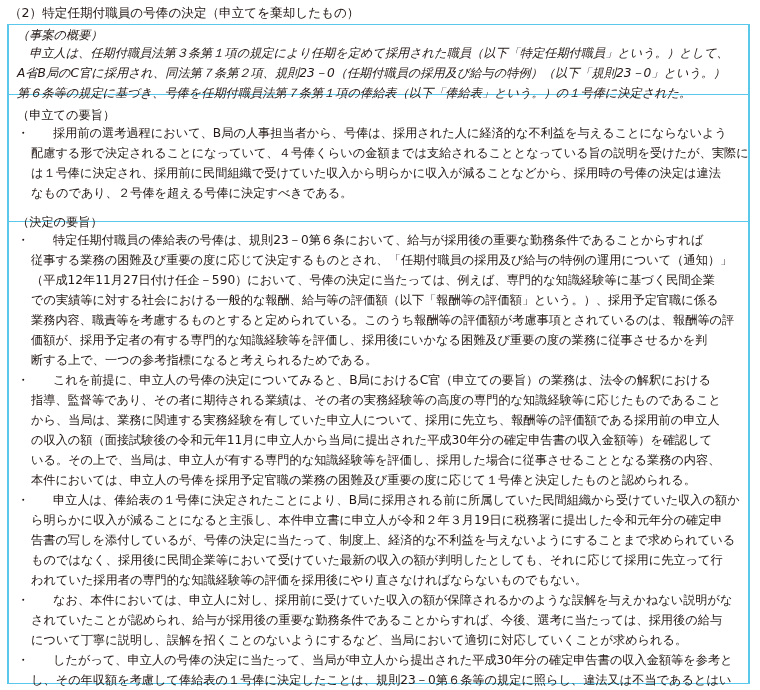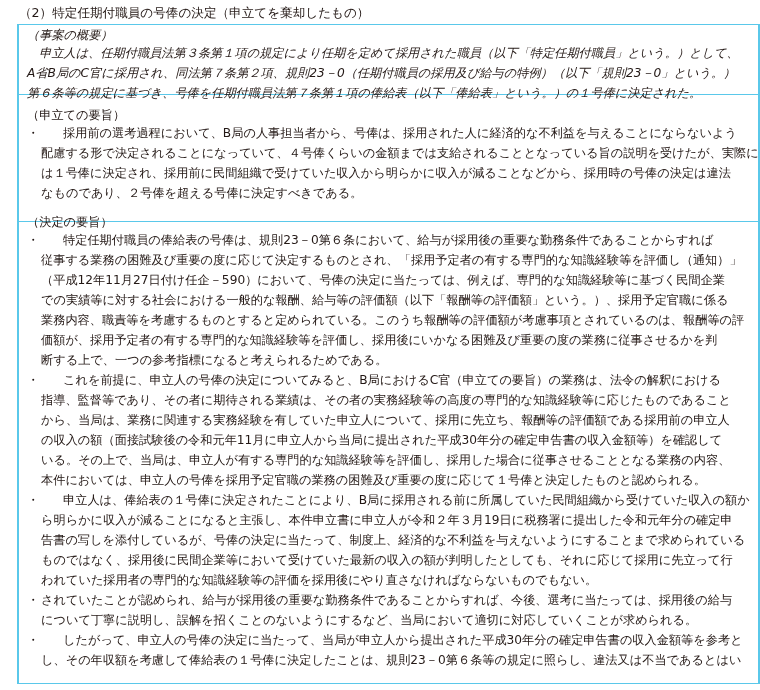--- a/index.html
+++ b/index.html
@@ -14,21 +14,20 @@
       font-family: "DejaVu Sans", "Liberation Sans", sans-serif;
       color: #231815;
       font-size: 12.2px;
       line-height: 20px;
       letter-spacing: 0px;
     }
     .page {
       position: relative;
       width: 604px;
       height: 690px;
-      margin-left: 10px;
     }
     .heading {
       position: absolute;
       left: 9px;
       top: 4px;
       font-size: 12.6px;
       line-height: 18px;
       white-space: nowrap;
     }
     .box {
@@ -97,21 +96,21 @@
         <span class="line">なものであり、２号俸を超える号俸に決定すべきである。</span>
       </div>
     </div>
 
     <div class="section last" style="top:187px; bottom:0;">
       <span class="sec-title">（決定の要旨）</span>
 
       <div class="bullet">
         <span class="dot">・</span>
         <span class="line" style="padding-left:22px">特定任期付職員の俸給表の号俸は、規則23－0第６条において、給与が採用後の重要な勤務条件であることからすれば</span>
-        <span class="line">従事する業務の困難及び重要の度に応じて決定するものとされ、「採用予定者の有する専門的な知識経験等を評価し（通知）」</span>
+        <span class="line">従事する業務の困難及び重要の度に応じて決定するものとされ、「任期付職員の採用及び給与の特例の運用について（通知）」</span>
         <span class="line">（平成12年11月27日付け任企－590）において、号俸の決定に当たっては、例えば、専門的な知識経験等に基づく民間企業</span>
         <span class="line">での実績等に対する社会における一般的な報酬、給与等の評価額（以下「報酬等の評価額」という。）、採用予定官職に係る</span>
         <span class="line">業務内容、職責等を考慮するものとすると定められている。このうち報酬等の評価額が考慮事項とされているのは、報酬等の評</span>
         <span class="line">価額が、採用予定者の有する専門的な知識経験等を評価し、採用後にいかなる困難及び重要の度の業務に従事させるかを判</span>
         <span class="line">断する上で、一つの参考指標になると考えられるためである。</span>
       </div>
 
       <div class="bullet">
         <span class="dot">・</span>
         <span class="line" style="padding-left:22px">これを前提に、申立人の号俸の決定についてみると、B局におけるC官（申立ての要旨）の業務は、法令の解釈における</span>
@@ -126,20 +125,21 @@
         <span class="dot">・</span>
         <span class="line" style="padding-left:22px">申立人は、俸給表の１号俸に決定されたことにより、B局に採用される前に所属していた民間組織から受けていた収入の額か</span>
         <span class="line">ら明らかに収入が減ることになると主張し、本件申立書に申立人が令和２年３月19日に税務署に提出した令和元年分の確定申</span>
         <span class="line">告書の写しを添付しているが、号俸の決定に当たって、制度上、経済的な不利益を与えないようにすることまで求められている</span>
         <span class="line">ものではなく、採用後に民間企業等において受けていた最新の収入の額が判明したとしても、それに応じて採用に先立って行</span>
         <span class="line">われていた採用者の専門的な知識経験等の評価を採用後にやり直さなければならないものでもない。</span>
       </div>
 
       <div class="bullet">
         <span class="dot">・</span>
+        <span class="line" style="padding-left:22px">なお、本件においては、申立人に対し、採用前に受けていた収入の額が保障されるかのような誤解を与えかねない説明がな</span>
         <span class="line">されていたことが認められ、給与が採用後の重要な勤務条件であることからすれば、今後、選考に当たっては、採用後の給与</span>
         <span class="line">について丁寧に説明し、誤解を招くことのないようにするなど、当局において適切に対応していくことが求められる。</span>
       </div>
 
       <div class="bullet">
         <span class="dot">・</span>
         <span class="line" style="padding-left:22px">したがって、申立人の号俸の決定に当たって、当局が申立人から提出された平成30年分の確定申告書の収入金額等を参考と</span>
         <span class="line">し、その年収額を考慮して俸給表の１号俸に決定したことは、規則23－0第６条等の規定に照らし、違法又は不当であるとはい</span>
 
       </div>

